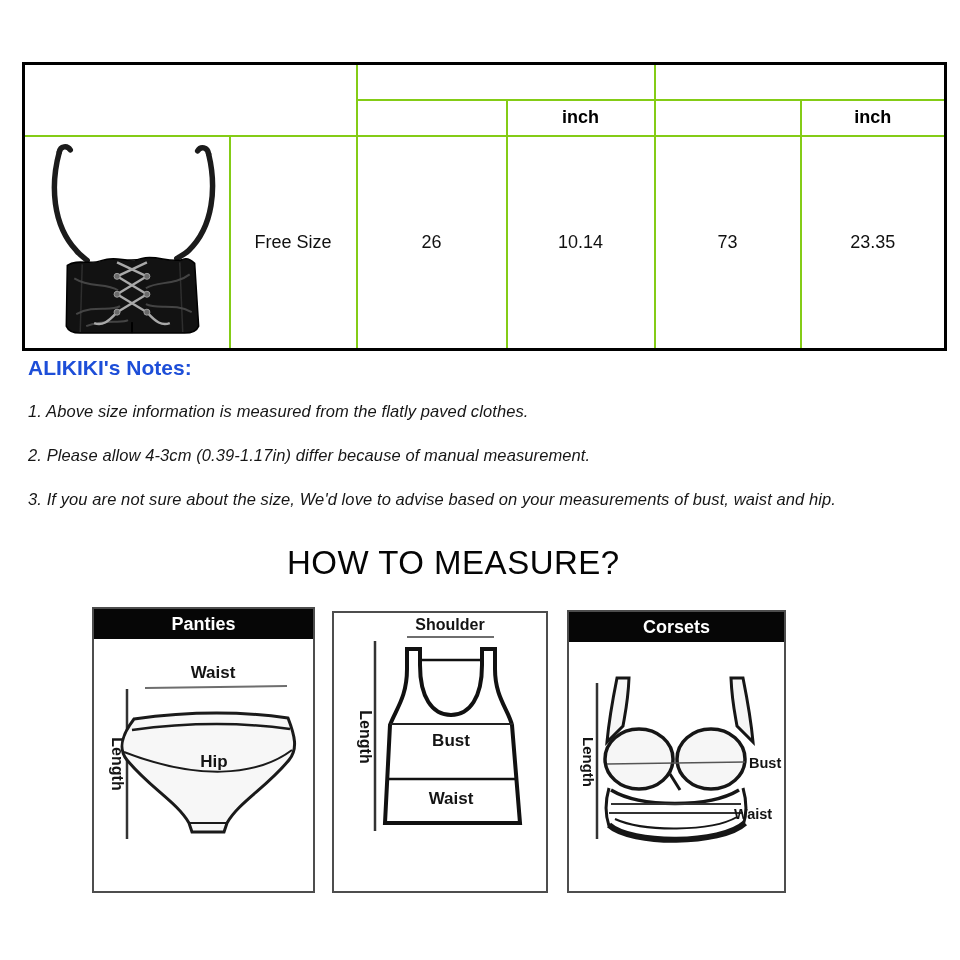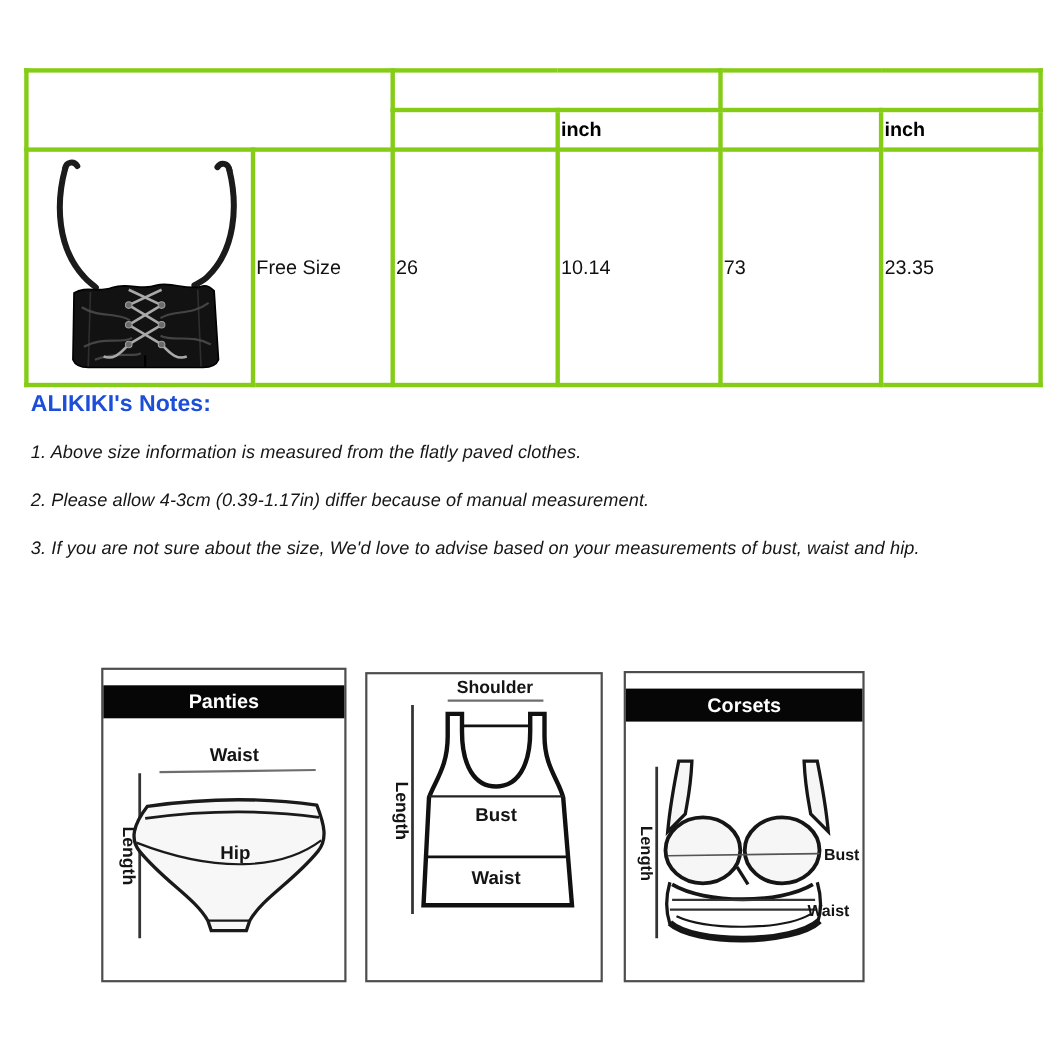--- a/index.html
+++ b/index.html
@@ -6,40 +6,40 @@
   .canvas{
     position:relative;width:960px;height:960px;background:#ffffff;overflow:hidden;
     font-family:"Liberation Sans",sans-serif;color:#111;
   }
   
   table.size-table{
     position:absolute;left:22px;top:62px;width:922px;height:286px;
     border-collapse:collapse;table-layout:fixed;border:3px solid #000;
   }
   table.size-table td{
-    border:4px solid #84cc16;text-align:left;vertical-align:middle;
+    border:2px solid #84cc16;text-align:center;vertical-align:middle;
     font-size:18px;background:#fff;overflow:hidden;
   }
   td.hdr{background:#000;color:#fff;font-weight:bold;border:2px solid #d6d6d6;}
   td.model{font-size:17px;border-bottom-color:#000;}
   td.group{font-size:16px;}
   td.unit{font-size:15px;border-bottom-color:#000;}
   td.unit-yellow{background:#ffff00;color:#000;}
   td.cell-yellow{background:#ffff00;border-radius:28px;}
   td.sizecell{font-size:19px;}
   tr.h1{height:36px;} tr.h2{height:36px;} tr.tbody-row{height:214px;}
   td.imgcell{padding:0;}
   td.imgcell svg{display:block;margin:0 auto;}
   
   .notes-title{position:absolute;left:28px;top:356px;font-size:21px;font-weight:bold;color:#1d4ed8;}
   .note{position:absolute;left:28px;font-size:16.5px;color:#161616;letter-spacing:.1px;font-style:italic;}
   
   .measure-title{position:absolute;left:287px;top:544px;font-size:33px;font-weight:500;color:#050505;letter-spacing:.5px;}
   .panel{position:absolute;background:#fff;border:2px solid #4d4d4d;}
-  .panel-bar{margin-top:14px;height:30px;background:#060606;color:#fff;
+  .panel-bar{height:30px;background:#060606;color:#fff;
     display:flex;align-items:center;justify-content:center;font-size:18px;font-weight:bold;}
   .panel svg{display:block;width:100%;}
   svg text{font-family:"Liberation Sans",sans-serif;font-weight:bold;fill:#141414;}
 </style>
 </head>
 <body>
 
 <div class="canvas">
 
   <table class="size-table">
@@ -113,20 +113,21 @@
         <td class="cell-yellow">23.35</td>
       </tr>
     </tbody>
   </table>
 
   <div class="notes-title">ALIKIKI's Notes:</div>
   <div class="note" style="top:402px">1. Above size information is measured from the flatly paved clothes.</div>
   <div class="note" style="top:446px">2. Please allow 4-3cm (0.39-1.17in) differ because of manual measurement.</div>
   <div class="note" style="top:490px">3. If you are not sure about the size, We'd love to advise based on your measurements of bust, waist and hip.</div>
 
+  <div class="measure-title">HOW TO MEASURE?</div>
 
   <div class="panel" style="left:92px;top:607px;width:219px;height:282px;">
     <div class="panel-bar">Panties</div>
     <svg viewBox="0 0 215 234" height="234">
       <text x="117" y="39" font-size="17" text-anchor="middle">Waist</text>
       <line x1="49" y1="49" x2="191" y2="47" stroke="#6e6e6e" stroke-width="2"></line>
       <line x1="31" y1="50" x2="31" y2="200" stroke="#333" stroke-width="2.5"></line>
       <text x="16" y="125" font-size="16" text-anchor="middle" transform="rotate(90 16 125)">Length</text>
       <path d="M38,80 C95,72 150,73 192,79 C199,97 202,110 193,121 C170,149 143,163 131,184 L128,193 L96,193 L93,184 C81,163 54,149 31,121 C22,110 25,97 38,80 Z" fill="#f7f7f7" stroke="#1a1a1a" stroke-width="3"></path>
       <path d="M36,91 C95,83 150,84 194,90" fill="none" stroke="#1a1a1a" stroke-width="2.5"></path>

